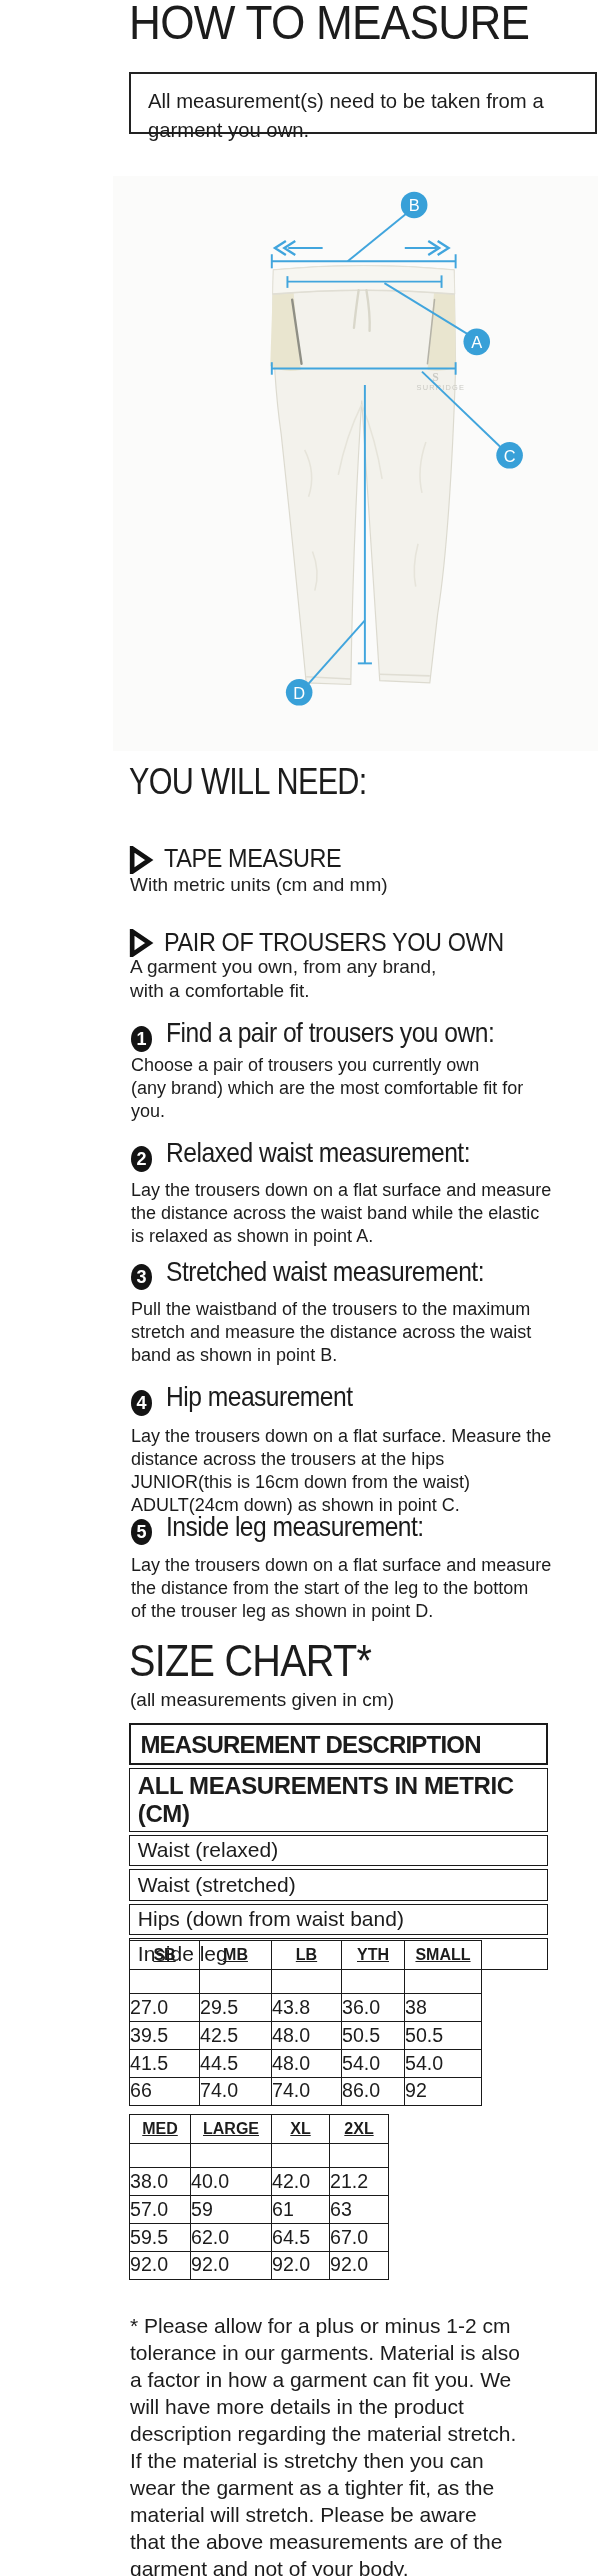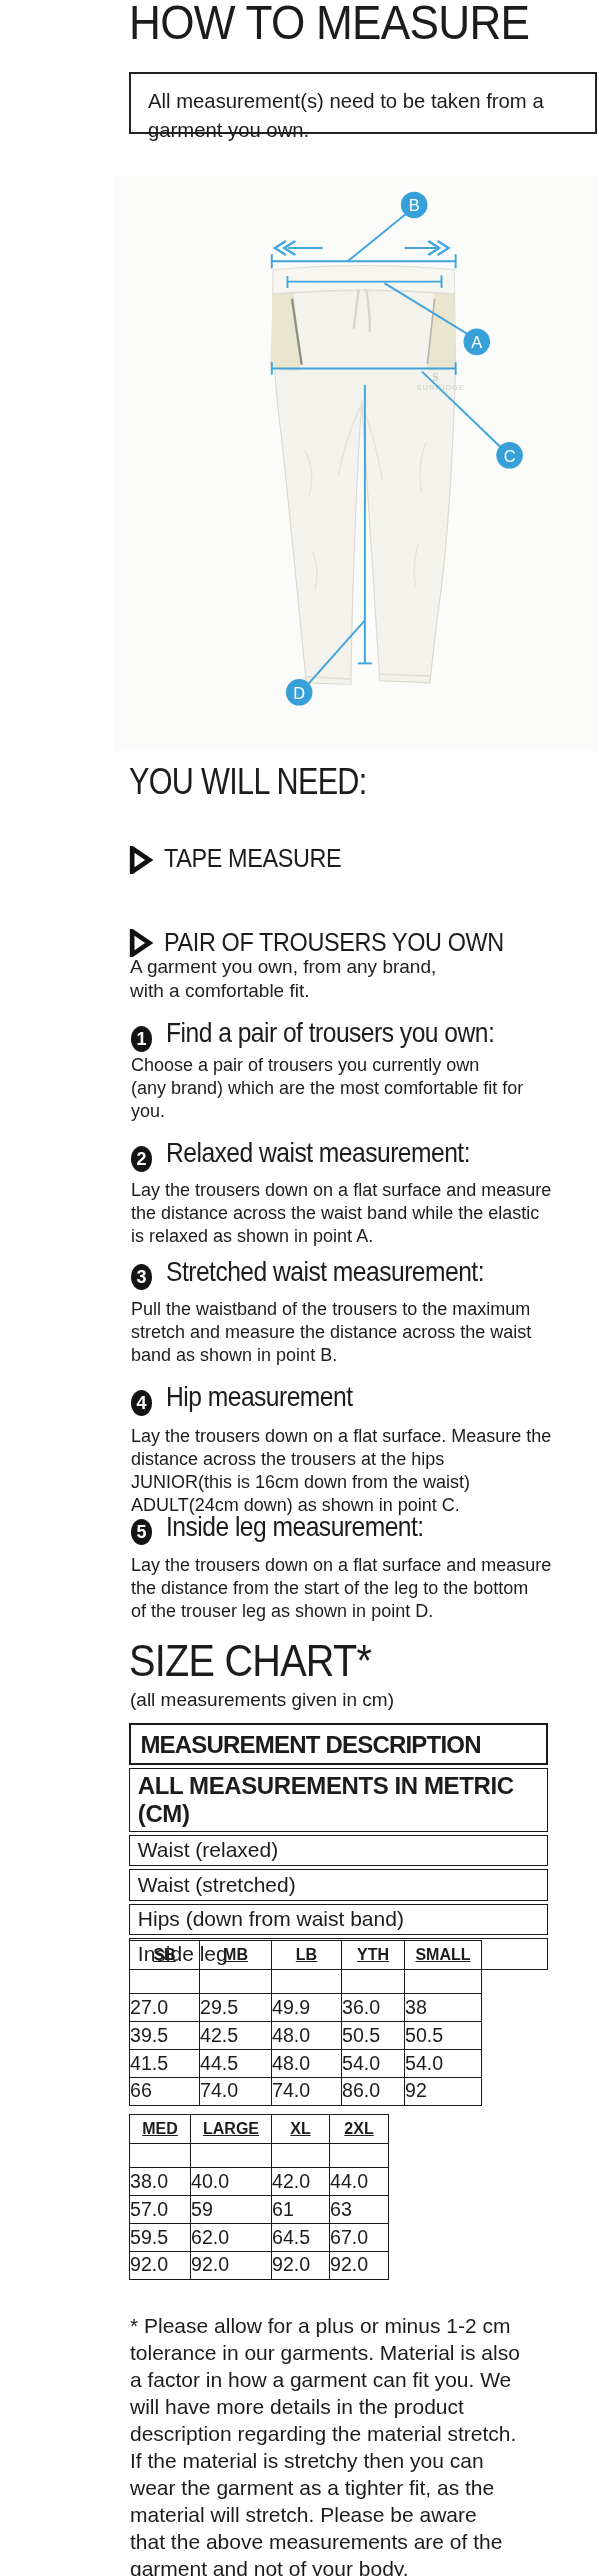--- a/index.html
+++ b/index.html
@@ -162,20 +162,21 @@
   </div>
 
   <div class="abs" style="left:129px;top:846px;">
     <svg class="tri" width="25" height="28" viewBox="0 0 32 36">
         <path d="M4,3 L26,18 L4,33 Z" fill="none" stroke="#111" stroke-width="6"></path>
       </svg>
   </div>
   <div class="abs" style="left:164px;top:843px;">
     <span class="cond item-label">TAPE MEASURE</span>
   </div>
+  <div class="abs item-note pre" style="left:130px;top:873px;">With metric units (cm and mm)</div>
 
   <div class="abs" style="left:129px;top:929px;">
     <svg class="tri" width="25" height="28" viewBox="0 0 32 36">
         <path d="M4,3 L26,18 L4,33 Z" fill="none" stroke="#111" stroke-width="6"></path>
       </svg>
   </div>
   <div class="abs" style="left:164px;top:927px;">
     <span class="cond item-label">PAIR OF TROUSERS YOU OWN</span>
   </div>
   <div class="abs item-note pre" style="left:130px;top:955px;">A garment you own, from any brand,
@@ -257,21 +258,21 @@
         <tr class="blank-row">
           <td>&nbsp;</td>
           <td>&nbsp;</td>
           <td>&nbsp;</td>
           <td>&nbsp;</td>
           <td>&nbsp;</td>
         </tr>
         <tr>
           <td>27.0</td>
           <td>29.5</td>
-          <td>49.9</td>
+          <td>43.8</td>
           <td>36.0</td>
           <td>38</td>
         </tr>
         <tr>
           <td>39.5</td>
           <td>42.5</td>
           <td>48.0</td>
           <td>50.5</td>
           <td>50.5</td>
         </tr>
@@ -311,21 +312,21 @@
         <tr class="blank-row">
           <td>&nbsp;</td>
           <td>&nbsp;</td>
           <td>&nbsp;</td>
           <td>&nbsp;</td>
         </tr>
         <tr>
           <td>38.0</td>
           <td>40.0</td>
           <td>42.0</td>
-          <td>44.0</td>
+          <td>21.2</td>
         </tr>
         <tr>
           <td>57.0</td>
           <td>59</td>
           <td>61</td>
           <td>63</td>
         </tr>
         <tr>
           <td>59.5</td>
           <td>62.0</td>

